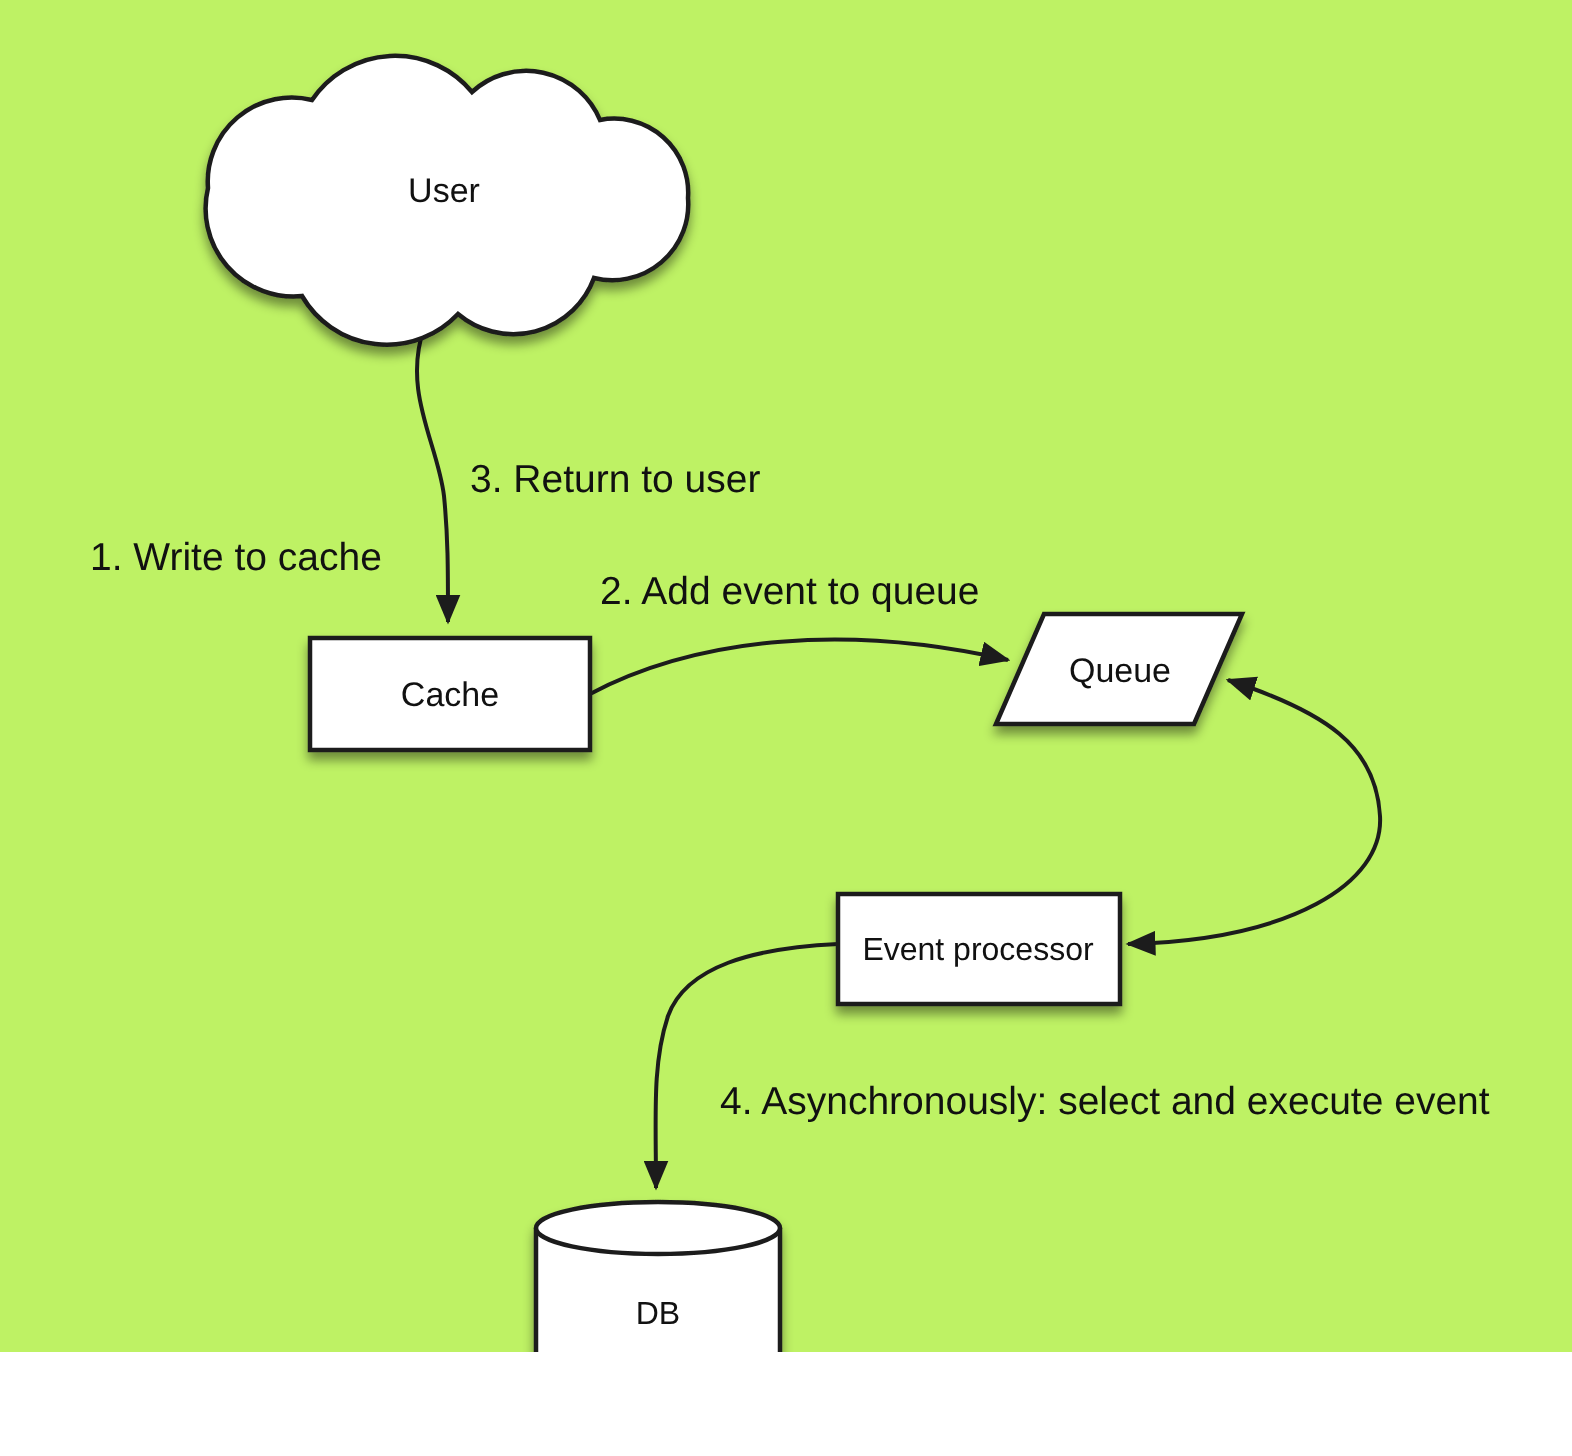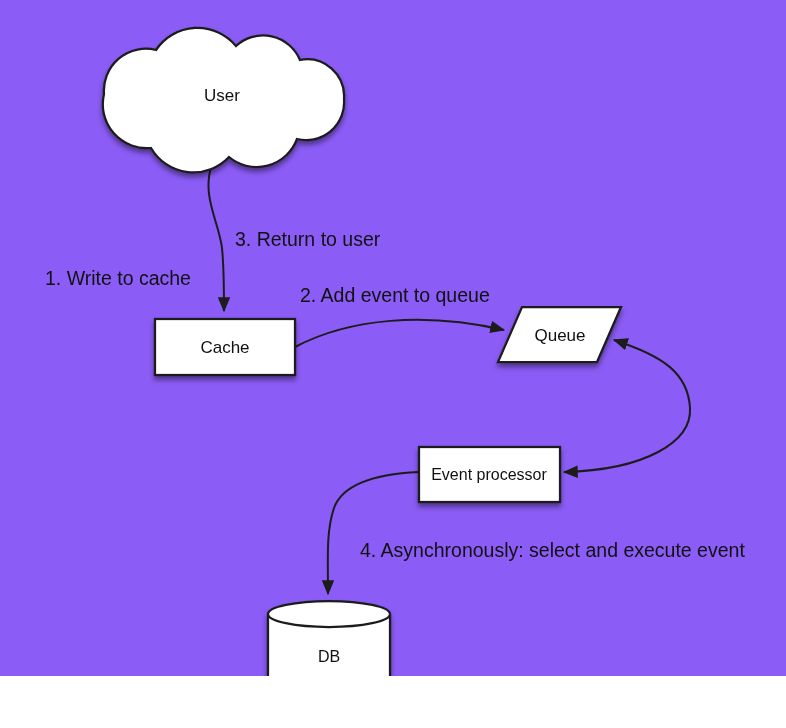--- a/index.html
+++ b/index.html
@@ -5,21 +5,21 @@
   html, body {
     margin: 0;
     padding: 0;
     background: #ffffff;
     font-family: "Liberation Sans", sans-serif;
   }
   .canvas {
     position: relative;
     width: 786px;
     height: 676px;
-    background: #8b5cf6;
+    background: #bef264;
     overflow: hidden;
   }
   svg { display: block; }
   .edge {
     fill: none;
     stroke: #1c1c1c;
     stroke-width: 2;
   }
   .shape {
     fill: #ffffff;

